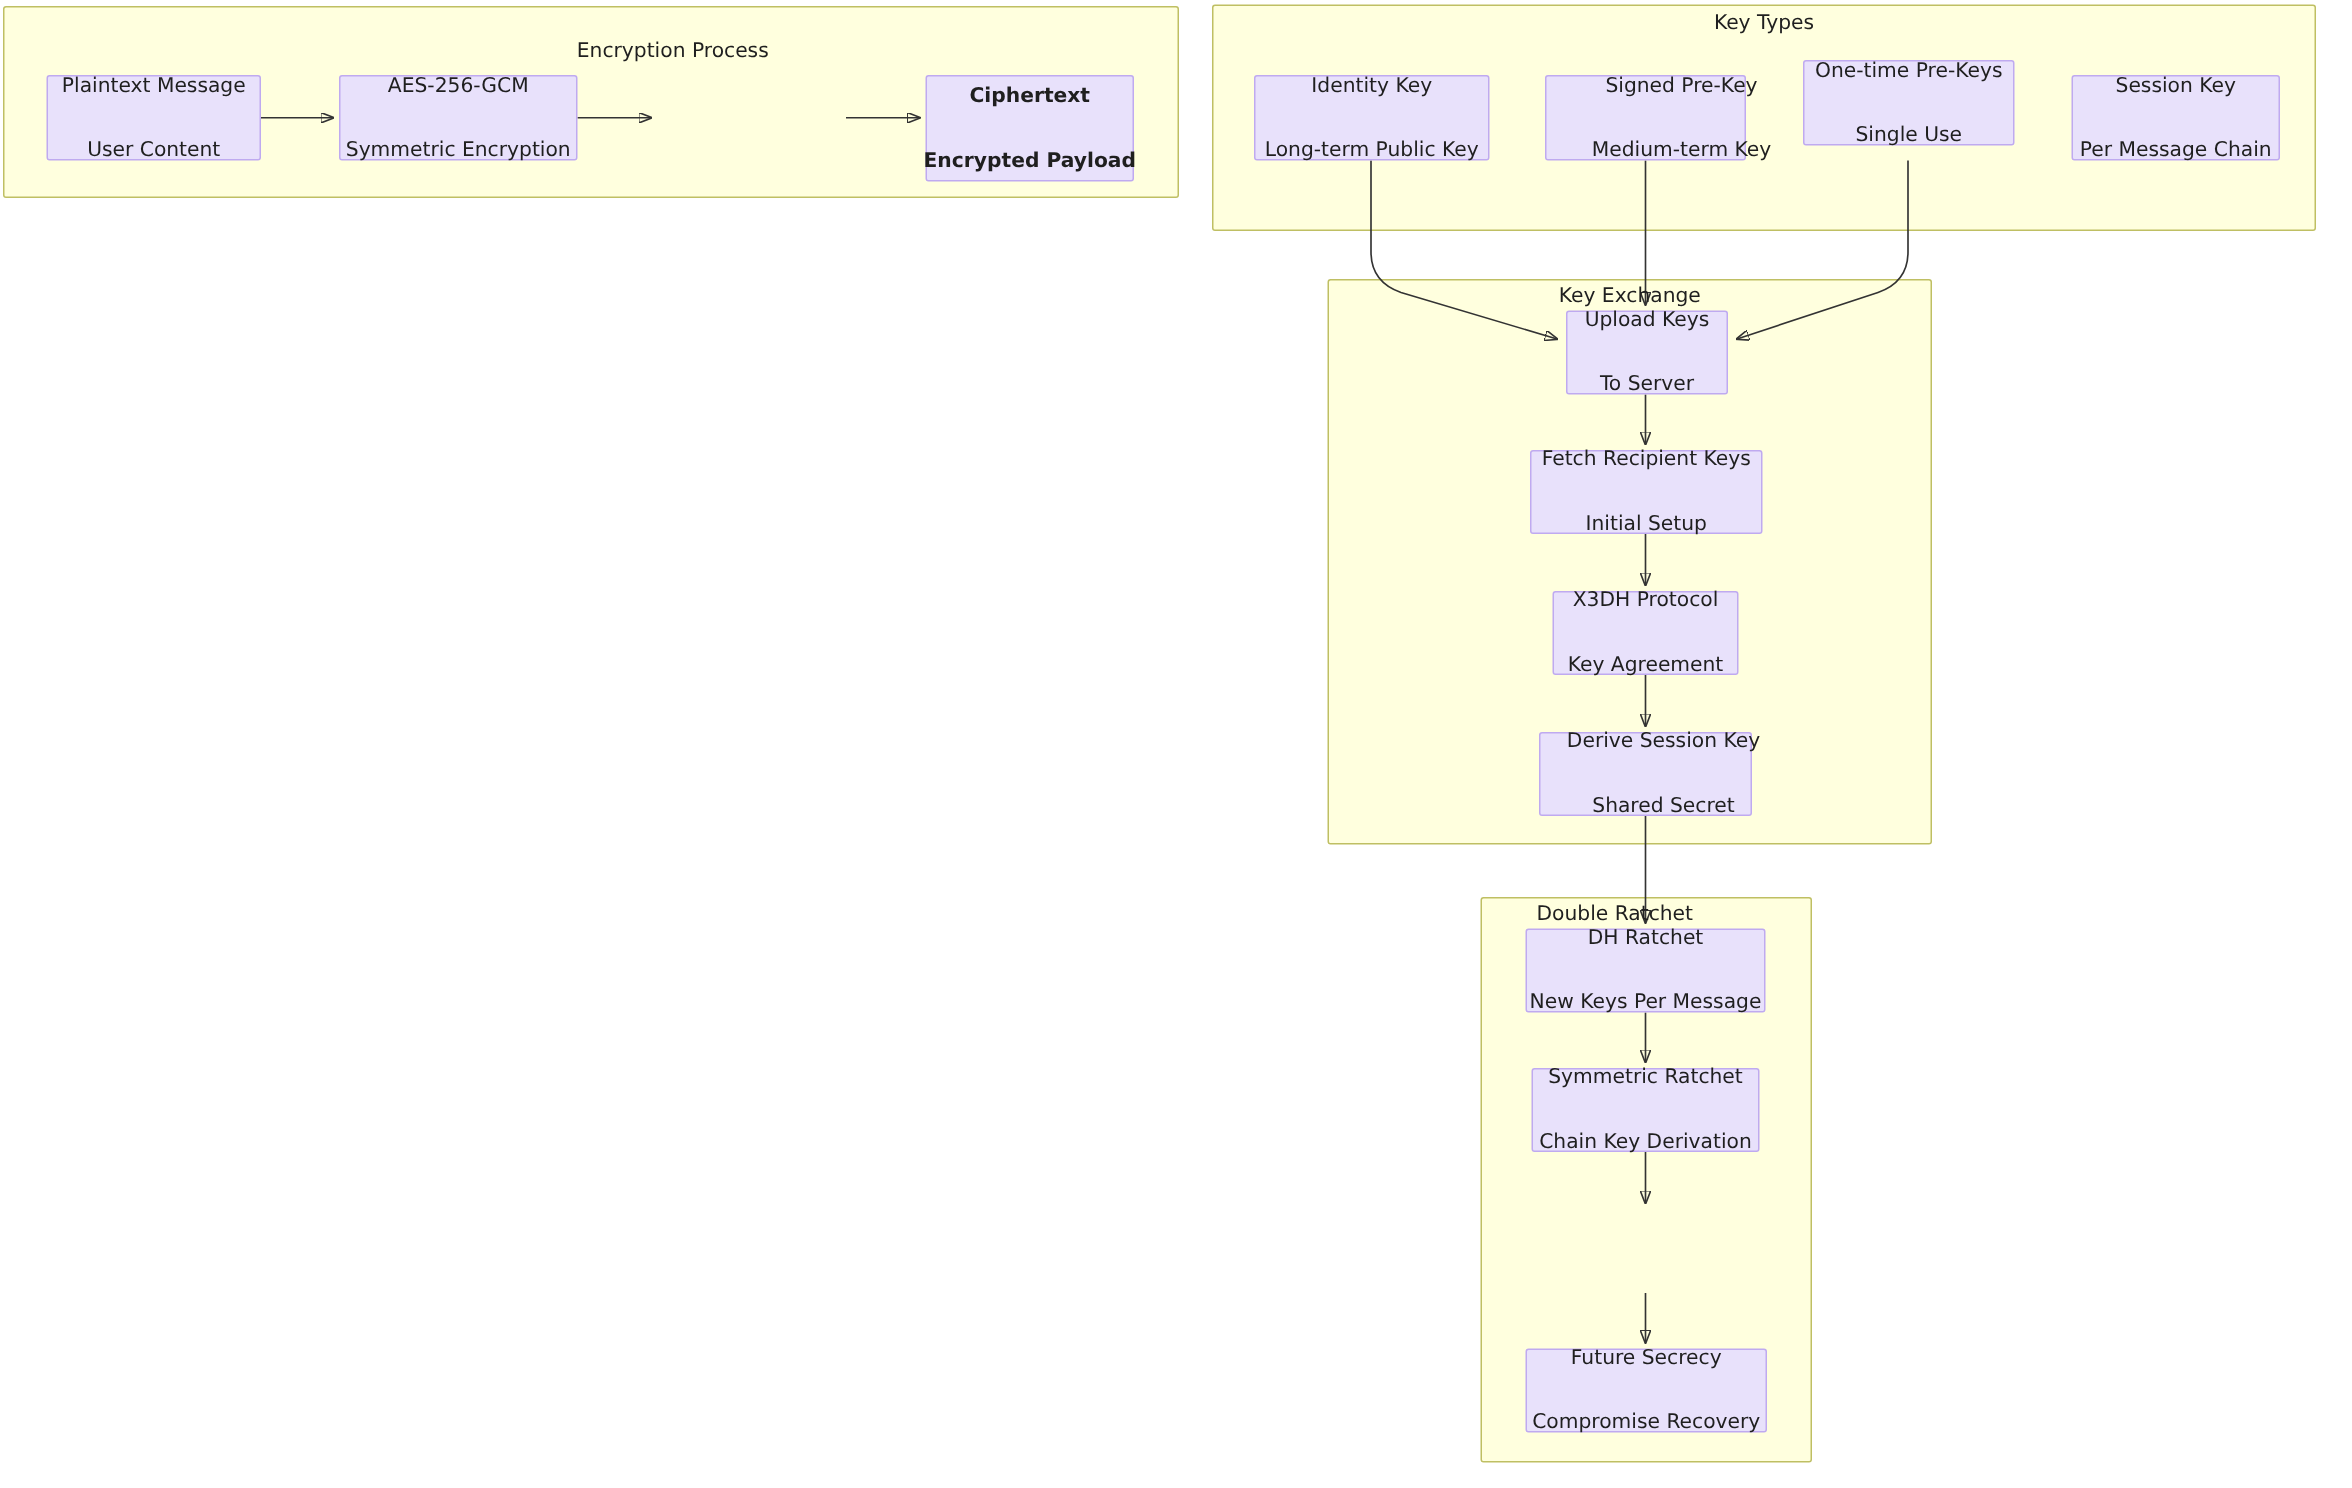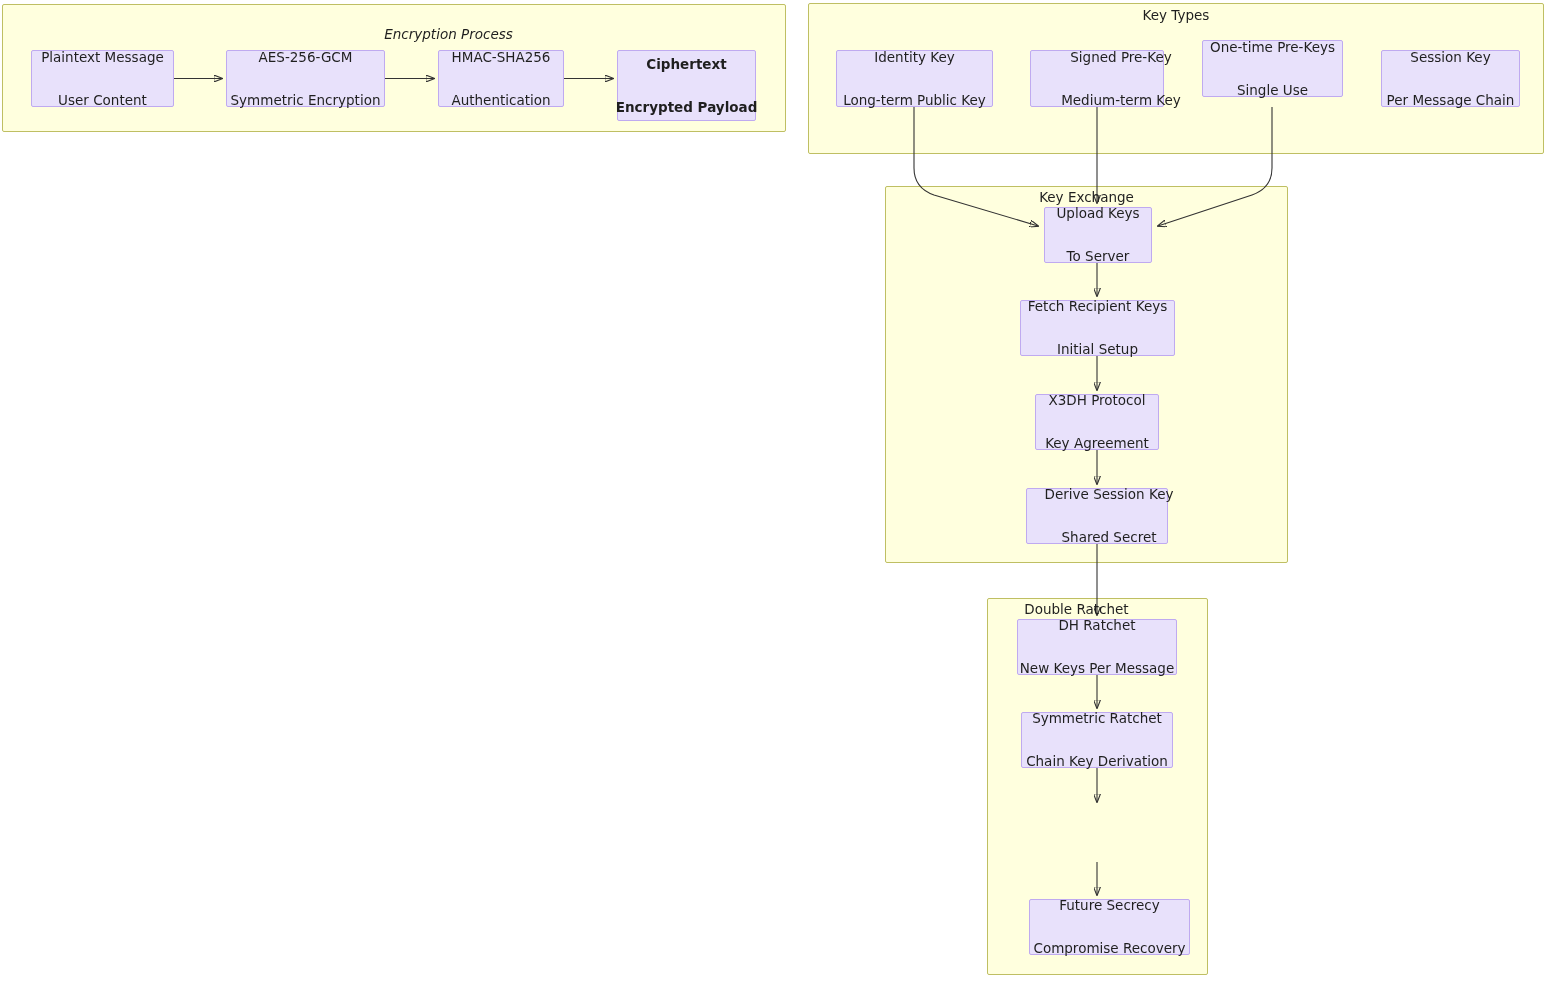--- a/index.html
+++ b/index.html
@@ -66,21 +66,21 @@
     stroke: #333333;
     stroke-width: 1.1px;
   }
 </style>
 </head>
 <body>
 
 <div id="canvas">
 
   <div class="subgraph" style="left:2px; top:4px; width:784px; height:128px;"></div>
-  <div class="subgraph-title" style="left:2px; top:26px; width:893px;font-style:italic;">Encryption Process</div>
+  <div class="subgraph-title" style="left:2px; top:26px; width:893px;">Encryption Process</div>
 
   <div class="subgraph" style="left:808px; top:3px; width:736px; height:151px;"></div>
   <div class="subgraph-title" style="left:808px; top:7px; width:736px;">Key Types</div>
 
   <div class="subgraph" style="left:885px; top:186px; width:403px; height:377px;"></div>
   <div class="subgraph-title" style="left:885px; top:189px; width:403px;">Key Exchange</div>
 
   <div class="subgraph" style="left:987px; top:598px; width:221px; height:377px;"></div>
   <div class="subgraph-title" style="left:987px; top:601px; width:179px;">Double Ratchet</div>
 
@@ -110,24 +110,20 @@
     <line x1="1097" y1="862" x2="1097" y2="895" marker-end="url(#arrow)"></line>
   </svg>
 
   <div class="node" style="left:31px; top:50px; width:143px; height:57px;">
     <span class="line">Plaintext Message</span>
     <span class="line">User Content</span>
   </div>
   <div class="node" style="left:226px; top:50px; width:159px; height:57px;">
     <span class="line">AES-256-GCM</span>
     <span class="line">Symmetric Encryption</span>
-  </div>
-  <div class="node" style="left:438px; top:50px; width:126px; height:57px;">
-    <span class="line">HMAC-SHA256</span>
-    <span class="line">Authentication</span>
   </div>
   <div class="node" style="left:617px; top:50px; width:139px; height:71px;font-weight:bold;">
     <span class="line">Ciphertext</span>
     <span class="line">Encrypted Payload</span>
   </div>
 
   <div class="node" style="left:836px; top:50px; width:157px; height:57px;">
     <span class="line">Identity Key</span>
     <span class="line">Long-term Public Key</span>
   </div>
@@ -162,18 +158,18 @@
   </div>
 
   <div class="node" style="left:1017px; top:619px; width:160px; height:56px;">
     <span class="line">DH Ratchet</span>
     <span class="line">New Keys Per Message</span>
   </div>
   <div class="node" style="left:1021px; top:712px; width:152px; height:56px;">
     <span class="line">Symmetric Ratchet</span>
     <span class="line">Chain Key Derivation</span>
   </div>
-  <div class="node" style="left:1017px; top:899px; width:161px; height:56px;margin-left:12px;">
+  <div class="node" style="left:1017px; top:899px; width:161px; height:56px;">
     <span class="line">Future Secrecy</span>
     <span class="line">Compromise Recovery</span>
   </div>
 
 </div>
 
 </body></html>

